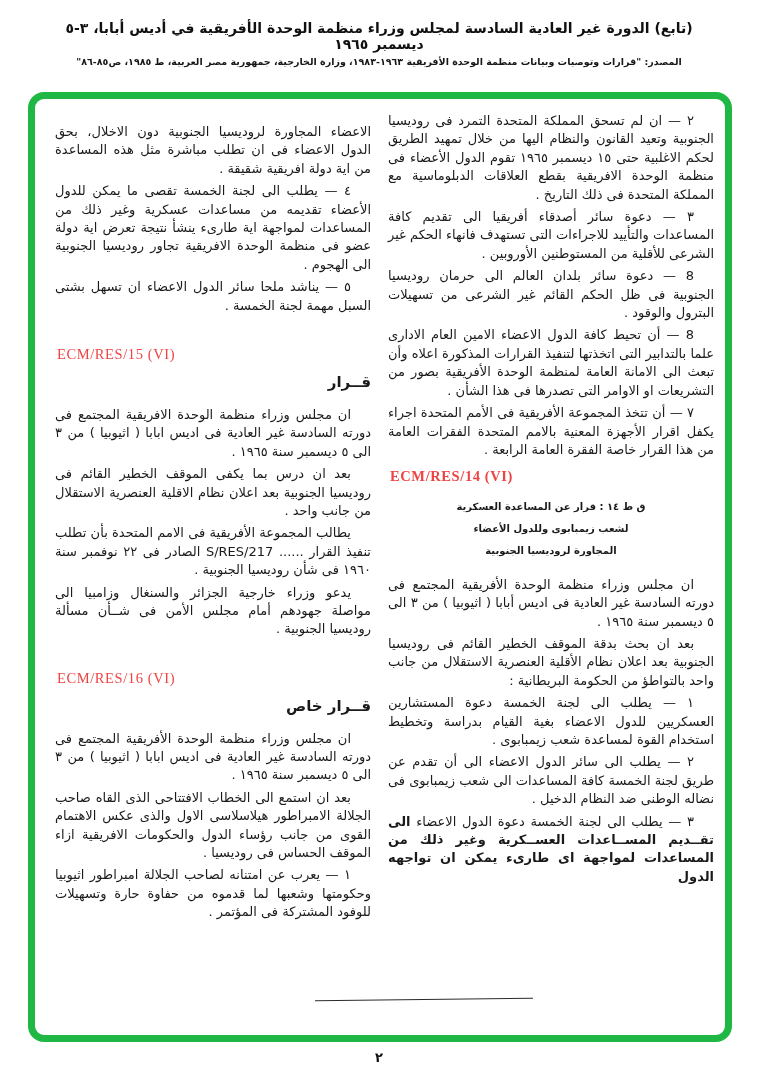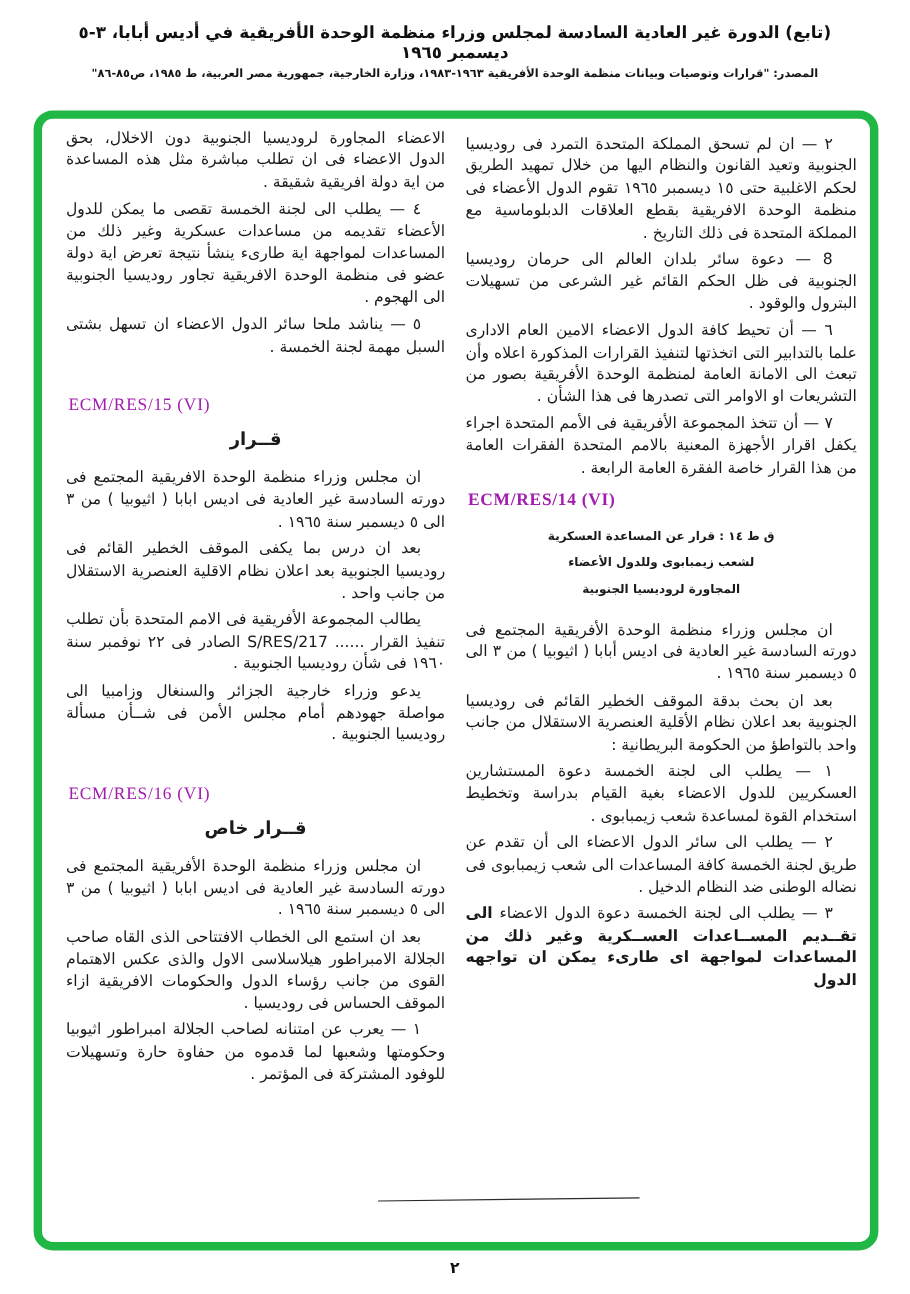--- a/index.html
+++ b/index.html
@@ -38,43 +38,43 @@
   
   .col {
     position:absolute;
     direction:rtl;
     text-align:justify;
     font-size:13px;
     line-height:18.4px;
     color:#1a1a1a;
   }
   .col-right { left:353px; top:13px; width:326px; }
-  .col-left  { left:20px;  top:8px; width:316px; }
+  .col-left  { left:20px;  top:24px; width:316px; }
 
   .col p { margin:0 0 4px 0; text-indent:20px; }
   .col p.no-indent { text-indent:0; }
 
   .ref {
     direction:ltr; text-align:left;
     font-family:"Liberation Serif", "DejaVu Serif", serif;
     font-size:14.5px; letter-spacing:0.6px;
-    color:#a21caf;
+    color:#ef4444;
     margin:30px 0 10px 2px;
   }
   .col-right .ref { margin-top:8px;font-weight:bold; }
 
   .res-title {
     text-align:center; text-indent:0;
     font-weight:bold; font-size:10px;
     line-height:22px;
     white-space:pre-line;
     margin:10px 6px 14px 6px;
   }
   .res-heading {
-    text-align:center; text-indent:0;
+    text-indent:0;
     font-weight:bold; font-size:15px;
     margin:8px 0 14px 0;
     letter-spacing:1px;
   }
 
   .bold { font-weight:bold; }
 
   
   .footnote-line {
     position:absolute; left:315px; top:999px;
@@ -92,22 +92,23 @@
 </head>
 <body>
 
 <div class="doc-title">(تابع) الدورة غير العادية السادسة لمجلس وزراء منظمة الوحدة الأفريقية في أديس أبابا، ٣-٥ ديسمبر ١٩٦٥</div>
 <div class="doc-source">المصدر: "قرارات وتوصيات وبيانات منظمة الوحدة الأفريقية ١٩٦٣-١٩٨٣، وزارة الخارجية، جمهورية مصر العربية، ط ١٩٨٥، ص٨٥-٨٦"</div>
 
 <div class="frame" style="border-color: rgb(31, 184, 69);">
 
   <div class="col col-right" dir="rtl">
     <p>٢ — ان لم تسحق المملكة المتحدة التمرد فى روديسيا الجنوبية وتعيد القانون والنظام اليها من خلال تمهيد الطريق لحكم الاغلبية حتى ١٥ ديسمبر ١٩٦٥ تقوم الدول الأعضاء فى منظمة الوحدة الافريقية بقطع العلاقات الدبلوماسية مع المملكة المتحدة فى ذلك التاريخ .</p>
+    <p>٣ — دعوة سائر أصدقاء أفريقيا الى تقديم كافة المساعدات والتأييد للاجراءات التى تستهدف فانهاء الحكم غير الشرعى للأقلية من المستوطنين الأوروبين .</p>
     <p>8 — دعوة سائر بلدان العالم الى حرمان روديسيا الجنوبية فى ظل الحكم القائم غير الشرعى من تسهيلات البترول والوقود .</p>
-    <p>٦ — أن تحيط كافة الدول الاعضاء الامين العام الادارى علما بالتدابير التى اتخذتها لتنفيذ القرارات المذكورة اعلاه وأن تبعث الى الامانة العامة لمنظمة الوحدة الأفريقية بصور من التشريعات او الاوامر التى تصدرها فى هذا الشأن .</p>
+    <p>8 — أن تحيط كافة الدول الاعضاء الامين العام الادارى علما بالتدابير التى اتخذتها لتنفيذ القرارات المذكورة اعلاه وأن تبعث الى الامانة العامة لمنظمة الوحدة الأفريقية بصور من التشريعات او الاوامر التى تصدرها فى هذا الشأن .</p>
     <p>٧ — أن تتخذ المجموعة الأفريقية فى الأمم المتحدة اجراء يكفل اقرار الأجهزة المعنية بالامم المتحدة الفقرات العامة من هذا القرار خاصة الفقرة العامة الرابعة .</p>
 
     <div class="ref">ECM/RES/14 (VI)</div>
 
     <div class="res-title">ق ط ١٤ : قرار عن المساعدة العسكرية
 لشعب زيمبابوى وللدول الأعضاء
 المجاورة لروديسيا الجنوبية</div>
 
     <p>ان مجلس وزراء منظمة الوحدة الأفريقية المجتمع فى دورته السادسة غير العادية فى اديس أبابا ( اثيوبيا ) من ٣ الى ٥ ديسمبر سنة ١٩٦٥ .</p>
     <p>بعد ان بحث بدقة الموقف الخطير القائم فى روديسيا الجنوبية بعد اعلان نظام الأقلية العنصرية الاستقلال من جانب واحد بالتواطؤ من الحكومة البريطانية :</p>

